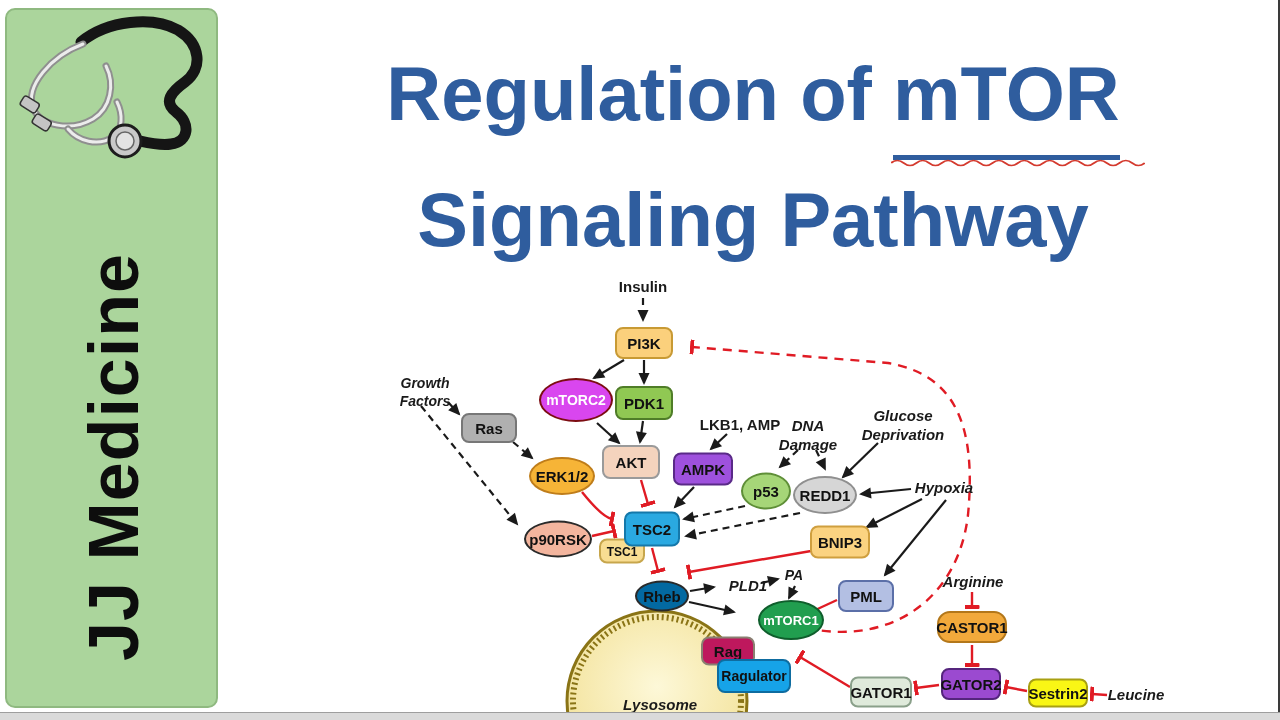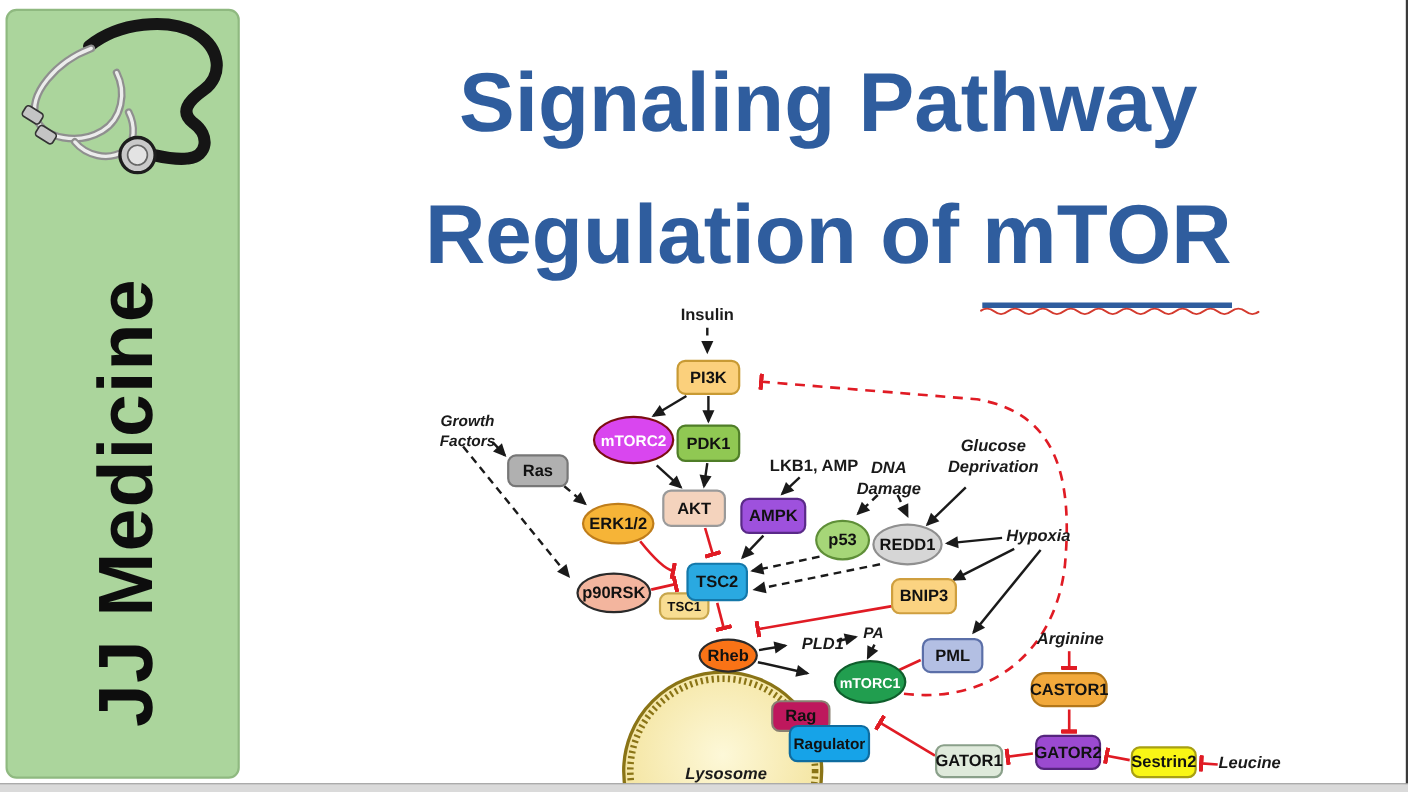--- a/index.html
+++ b/index.html
@@ -51,24 +51,24 @@
       <path d="M55,115 C65,127 85,133 100,123 C110,116 110,100 104,88" stroke="#ececec" stroke-width="3" fill="none" stroke-linecap="round"></path>
       <rect x="8" y="85" width="18" height="11" rx="3" transform="rotate(32 17 90)" fill="#c4c4c4" stroke="#333" stroke-width="1.5"></rect>
       <rect x="20" y="103" width="18" height="11" rx="3" transform="rotate(32 29 108)" fill="#c4c4c4" stroke="#333" stroke-width="1.5"></rect>
       <circle cx="112" cy="127" r="16" fill="#c9c9c9" stroke="#1d1d1d" stroke-width="3"></circle>
       <circle cx="112" cy="127" r="9" fill="#e3e3e3" stroke="#666" stroke-width="1.5"></circle>
     </svg>
     <div class="brand">JJ Medicine</div>
   </div>
 
   <div class="title">
-    <div>Signaling Pathway</div>
     <div><span>Regulation of</span>&nbsp;<span class="mtor"><span>mTOR</span><svg class="squig" viewBox="0 0 160 8" preserveAspectRatio="none">
             <path d="M0,4 q4,-5 8,0 t8,0 t8,0 t8,0 t8,0 t8,0 t8,0 t8,0 t8,0 t8,0 t8,0 t8,0 t8,0 t8,0 t8,0 t8,0 t8,0 t8,0 t8,0 t8,0" stroke="#d43a2e" stroke-width="1.6" fill="none"></path>
           </svg></span></div>
+    <div>Signaling Pathway</div>
   </div>
 
   <svg class="wires" width="1280" height="720" viewBox="0 0 1280 720">
     <defs>
       <radialGradient id="lyso" cx="50%" cy="42%" r="65%">
         <stop offset="0%" stop-color="#fdf8d8"></stop>
         <stop offset="100%" stop-color="#f2e094"></stop>
       </radialGradient>
       <marker id="arw" markerUnits="userSpaceOnUse" markerWidth="14" markerHeight="12" refX="11" refY="6" orient="auto">
         <path d="M1,0.5 L13,6 L1,11.5 Z" fill="#1a1a1a"></path>
@@ -128,37 +128,37 @@
   <div class="node" style="left:631px;top:462px;width:58px;height:34px;background:#f4d3bd;border-color:#9a9a9a;">AKT</div>
   <div class="node" style="left:703px;top:469px;width:60px;height:33px;background:#9e51dd;border-color:#5a2a88;">AMPK</div>
   <div class="node ell" style="left:766px;top:491px;width:50px;height:37px;background:#a6d678;border-color:#5f8f38;">p53</div>
   <div class="node ell" style="left:825px;top:495px;width:64px;height:38px;background:#d6d6d6;border-color:#8f8f8f;">REDD1</div>
   <div class="node" style="left:489px;top:428px;width:56px;height:30px;background:#b0b0b0;border-color:#777;">Ras</div>
   <div class="node ell" style="left:562px;top:476px;width:66px;height:38px;background:#f6b437;border-color:#bf7d1a;">ERK1/2</div>
   <div class="node ell" style="left:558px;top:539px;width:68px;height:37px;background:#f3b59e;border-color:#2a2a2a;">p90RSK</div>
   <div class="node" style="left:652px;top:529px;width:56px;height:35px;background:#2aa9e1;border-color:#1478aa;">TSC2</div>
   <div class="node" style="left:622px;top:551px;width:46px;height:25px;background:#f8dd92;border-color:#c7a64c;font-size:12px;z-index:2;">TSC1</div>
   <div class="node" style="left:840px;top:542px;width:60px;height:33px;background:#fbd381;border-color:#cf9f3f;">BNIP3</div>
-  <div class="node ell" style="left:662px;top:596px;width:54px;height:31px;background:#f97316;border-color:#2a2a2a;">Rheb</div>
+  <div class="node ell" style="left:662px;top:596px;width:54px;height:31px;background:#0369a1;border-color:#2a2a2a;">Rheb</div>
   <div class="node ell" style="left:771px;top:620px;width:66px;height:40px;background:#219e4f;border-color:#0f5e2c;color:#fff;font-size:13px;margin-left:20px;">mTORC1</div>
   <div class="node" style="left:866px;top:596px;width:56px;height:32px;background:#b3bfe3;border-color:#5b6fa8;">PML</div>
   <div class="node" style="left:728px;top:651px;width:54px;height:29px;background:#be185d;border-color:#8a8072;">Rag</div>
   <div class="node" style="left:754px;top:676px;width:74px;height:34px;background:#16a3e8;border-color:#0e6ca0;font-size:14px;">Ragulator</div>
   <div class="node" style="left:881px;top:692px;width:62px;height:31px;background:#dfeadb;border-color:#8aa08a;">GATOR1</div>
   <div class="node" style="left:971px;top:684px;width:60px;height:32px;background:#9b4ad0;border-color:#55257d;">GATOR2</div>
   <div class="node" style="left:972px;top:627px;width:70px;height:32px;background:#f2a93b;border-color:#b3771a;border-radius:13px;">CASTOR1</div>
   <div class="node" style="left:1058px;top:693px;width:60px;height:29px;background:#f9f615;border-color:#a8a012;">Sestrin2</div>
 
   <div class="lbl" style="left:643px;top:287px;">Insulin</div>
   <div class="lbl it lt" style="left:425px;top:392px;">Growth
 Factors</div>
   <div class="lbl" style="left:740px;top:425px;">LKB1, AMP</div>
   <div class="lbl it" style="left:808px;top:436px;">DNA
 Damage</div>
-  <div class="lbl it" style="left:903px;top:416px;text-align:center;">Glucose
+  <div class="lbl it" style="left:903px;top:426px;text-align:center;">Glucose
 Deprivation</div>
   <div class="lbl it" style="left:944px;top:488px;">Hypoxia</div>
   <div class="lbl it" style="left:748px;top:586px;">PLD1</div>
   <div class="lbl it lt" style="left:794px;top:576px;">PA</div>
   <div class="lbl it" style="left:973px;top:582px;">Arginine</div>
   <div class="lbl it" style="left:1136px;top:695px;">Leucine</div>
   <div class="lbl it" style="left:660px;top:705px;">Lysosome</div>
 
   <div class="bottom-strip"></div>
   <div class="right-edge"></div>

